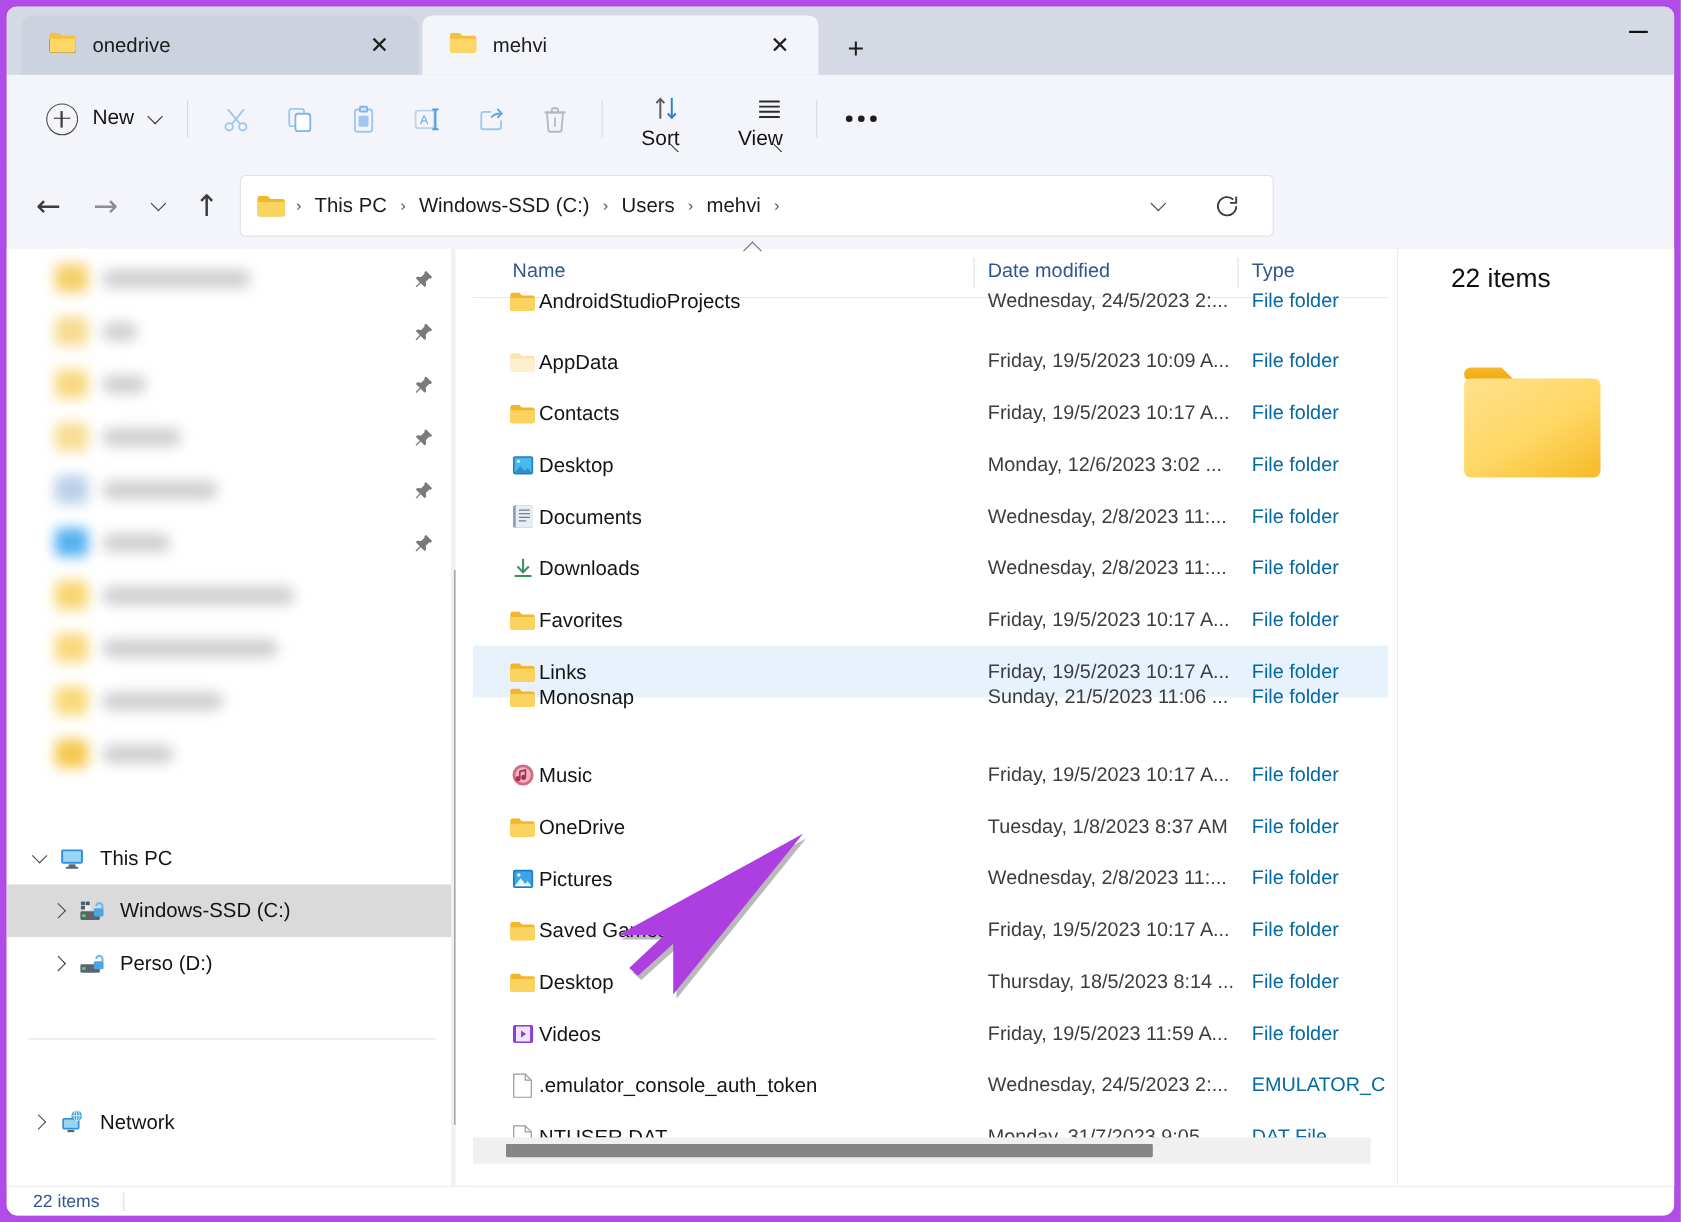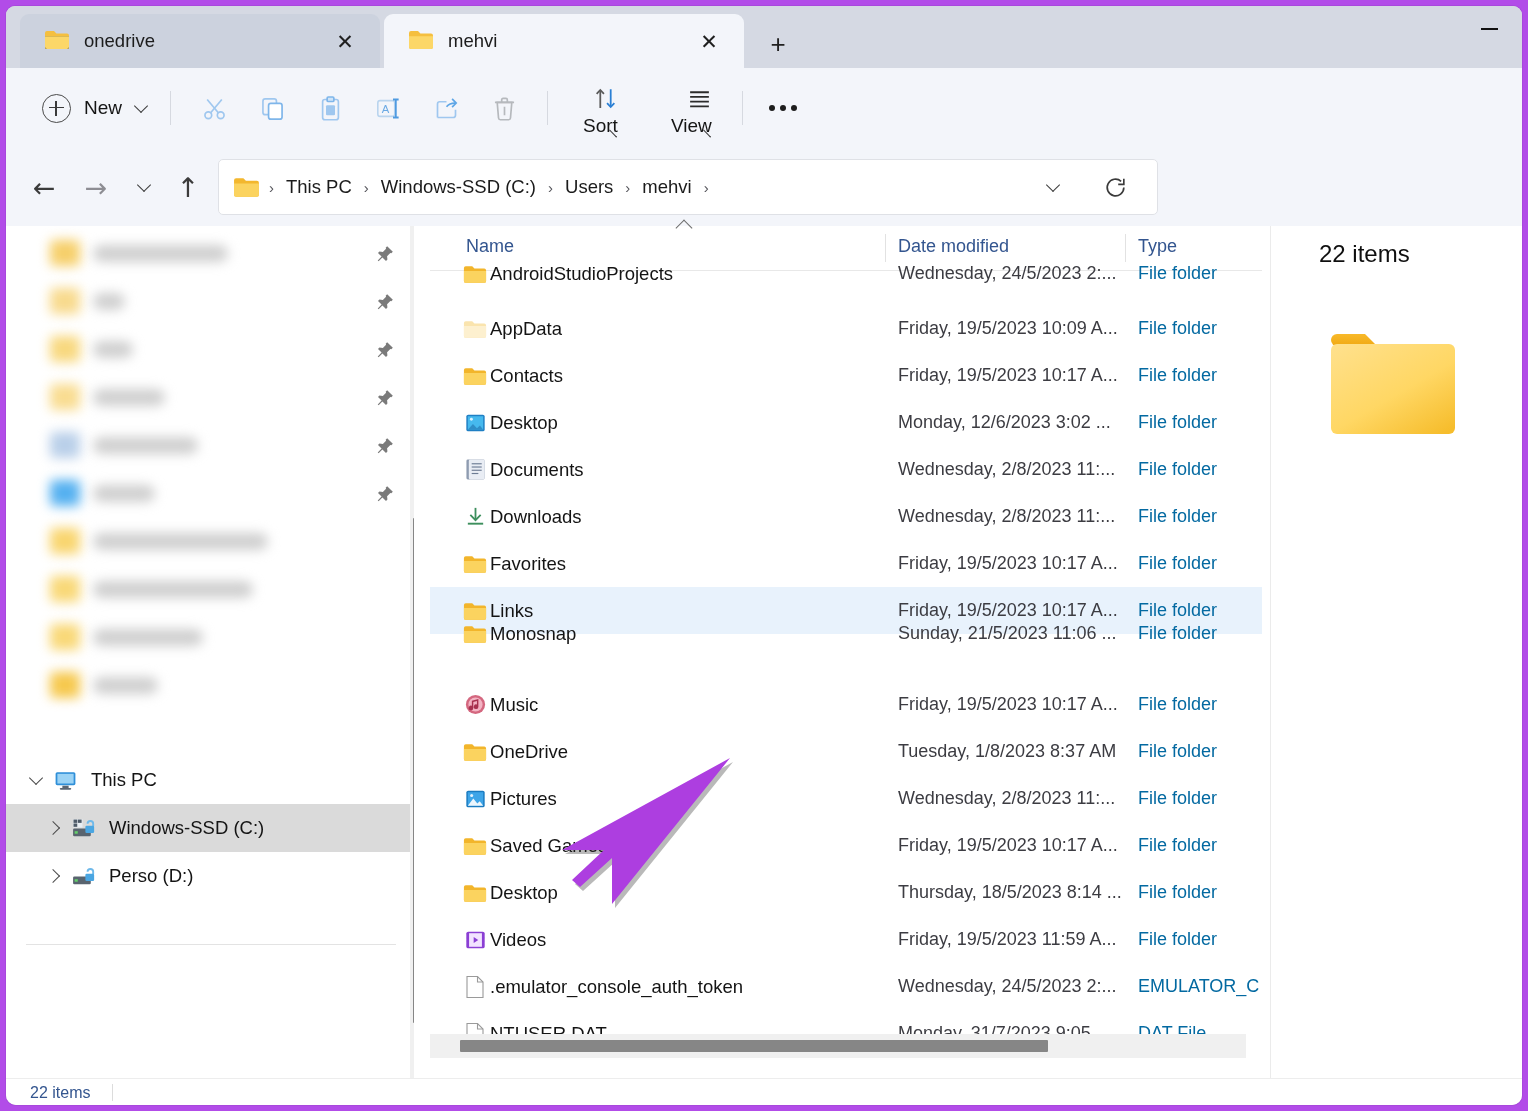--- a/index.html
+++ b/index.html
@@ -517,20 +517,36 @@
             <rect x="3.5" y="14.6" width="3" height="2.4" fill="#64d06a"></rect>
             <path d="M15 7.5a3.6 3.6 0 1 1 7.2 0v2.2h-1.8V7.5a1.8 1.8 0 0 0-3.6 0z" fill="#6fb9ea"></path>
             <rect x="13.8" y="9.4" width="8.4" height="7" rx="1.2" fill="#4aa6e2"></rect>
           </svg>
         </span>
         <span class="sb-lbl">Perso (D:)</span>
       </div>
 
 
 
+      <div class="sb-item" style="top:770px;">
+        <span class="sb-exp" style="margin-left:16px;">
+          <span class="c"></span>
+        </span>
+        <span class="sb-ico">
+          <svg width="25" height="25" viewBox="0 0 24 24">
+            <rect x="3.5" y="8" width="15" height="10" rx="1.4" fill="#2f8fd8"></rect>
+            <rect x="5" y="9.4" width="12" height="7.2" fill="#9bd3f5"></rect>
+            <rect x="8" y="18.4" width="6" height="2" fill="#5c6672"></rect>
+            <circle cx="16" cy="6" r="4.6" fill="#3aa3e0"></circle>
+            <path d="M11.4 6h9.2M16 1.4v9.2" stroke="#cdeaf9" stroke-width="0.9" fill="none"></path>
+            <ellipse cx="16" cy="6" rx="2.3" ry="4.6" fill="none" stroke="#cdeaf9" stroke-width="0.9"></ellipse>
+          </svg>
+        </span>
+        <span class="sb-lbl">Network</span>
+      </div>
 
       <div class="sb-scroll">
         <div class="sb-thumb" style="top:292px;height:505px;"></div>
       </div>
     </div>
 
     <div class="filepane">
       <div class="colhead">
         <span class="ch" style="left:36px;">Name</span>
         <span class="sortchev"></span>

